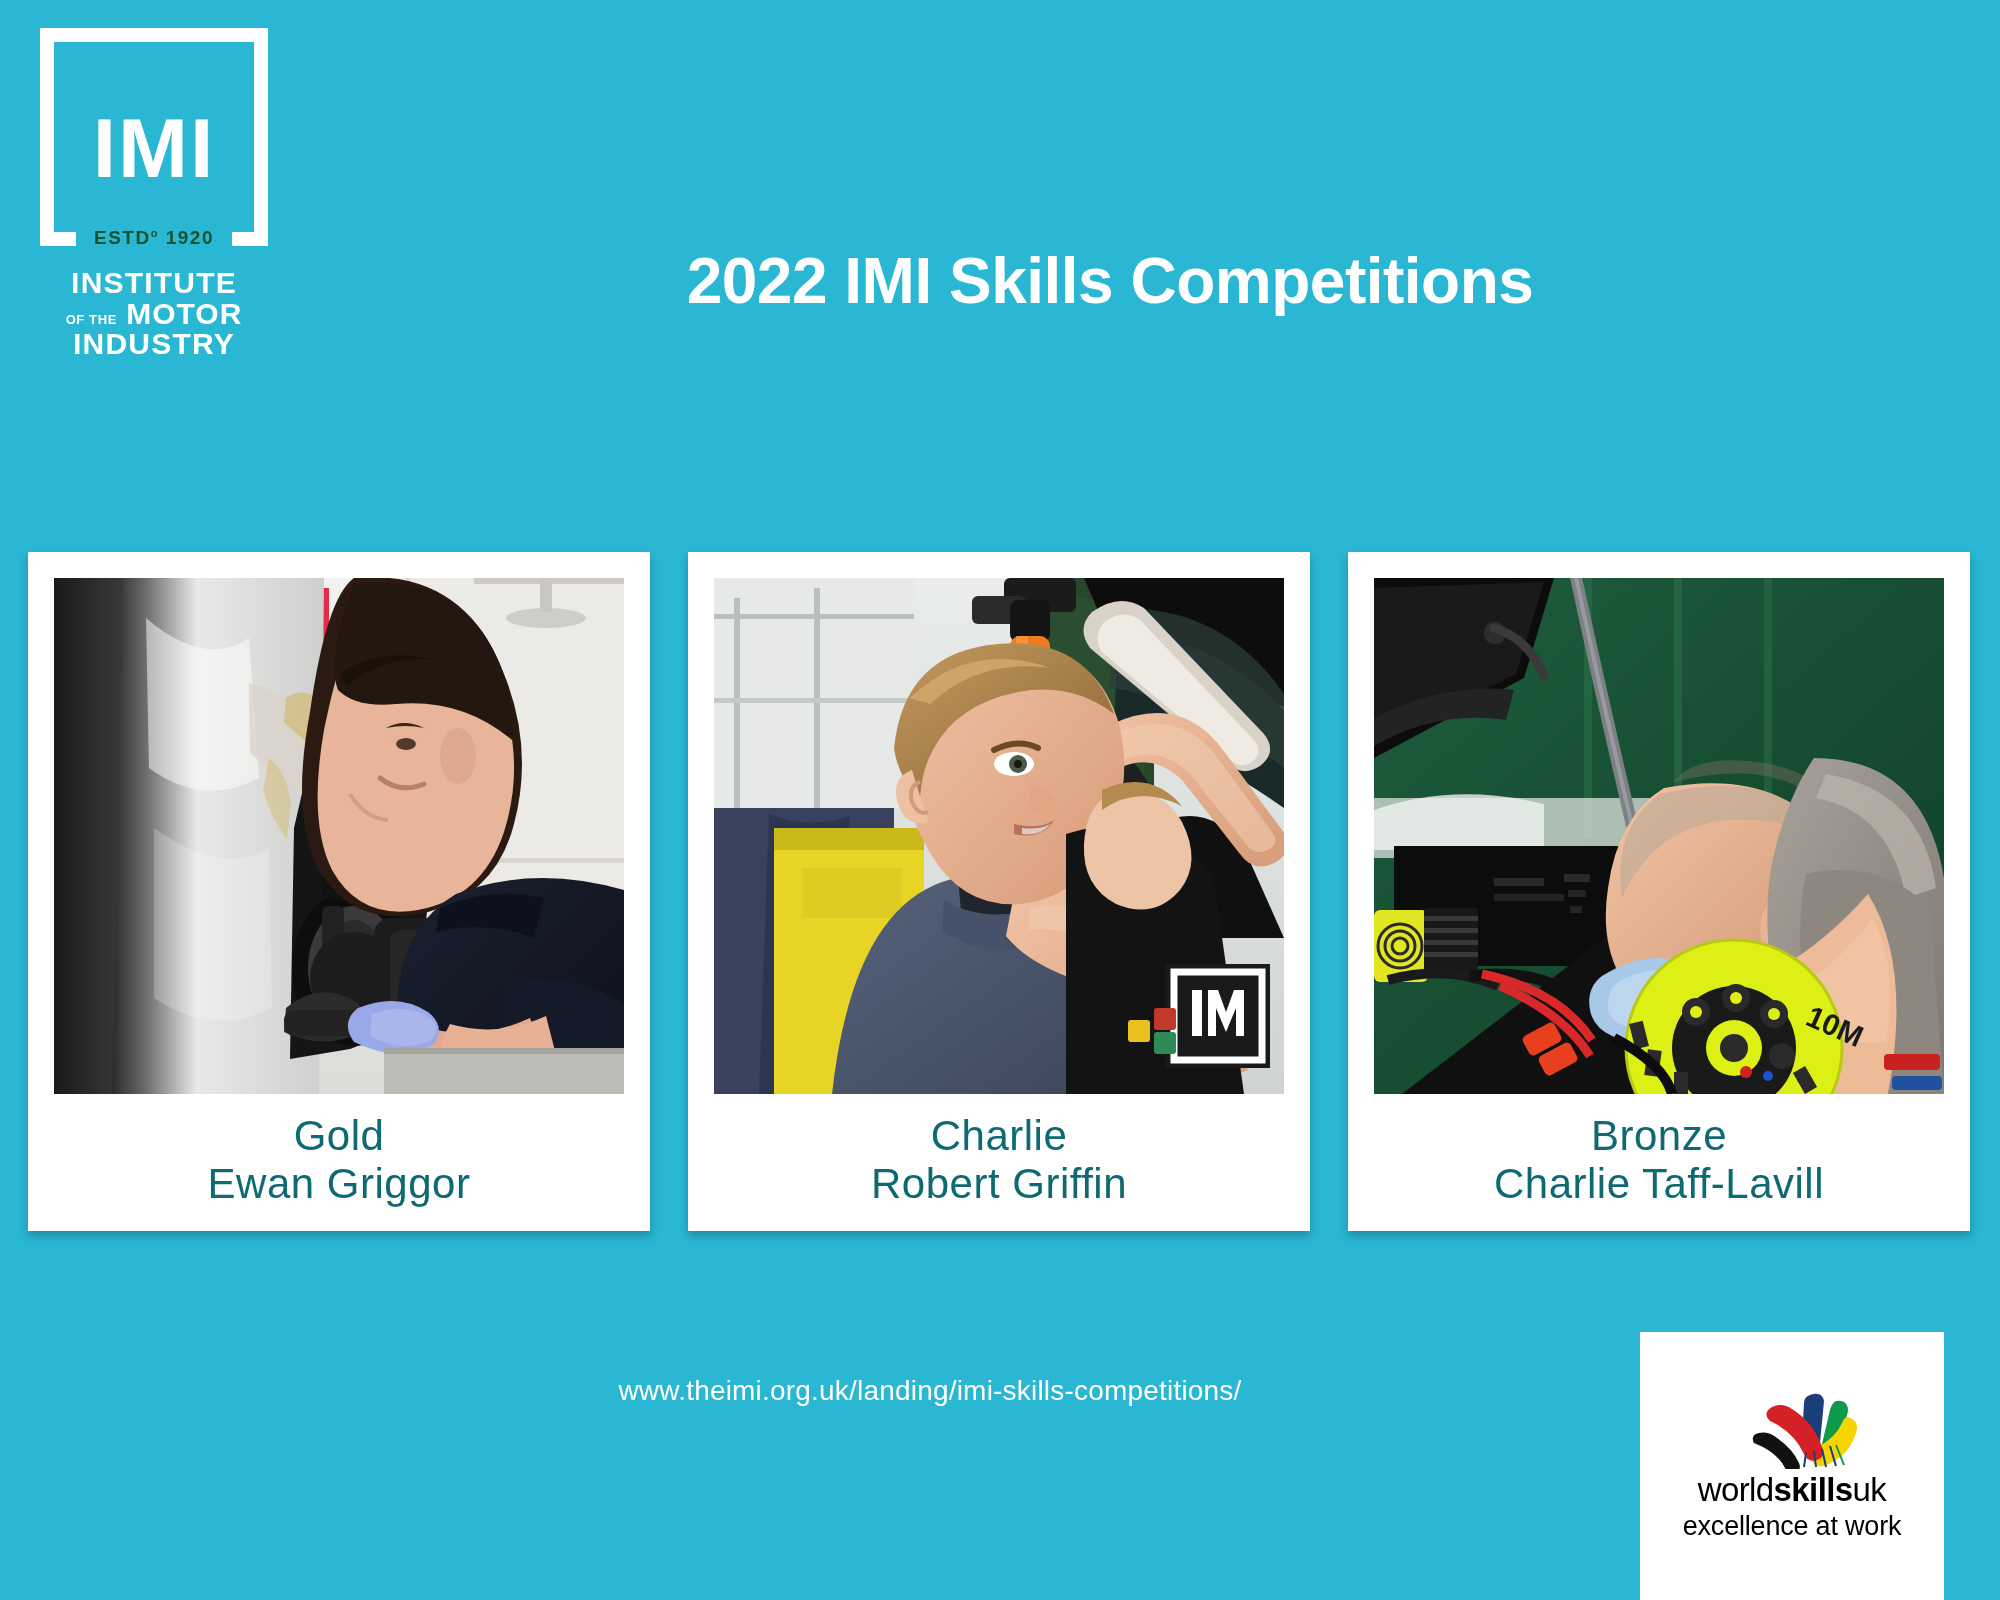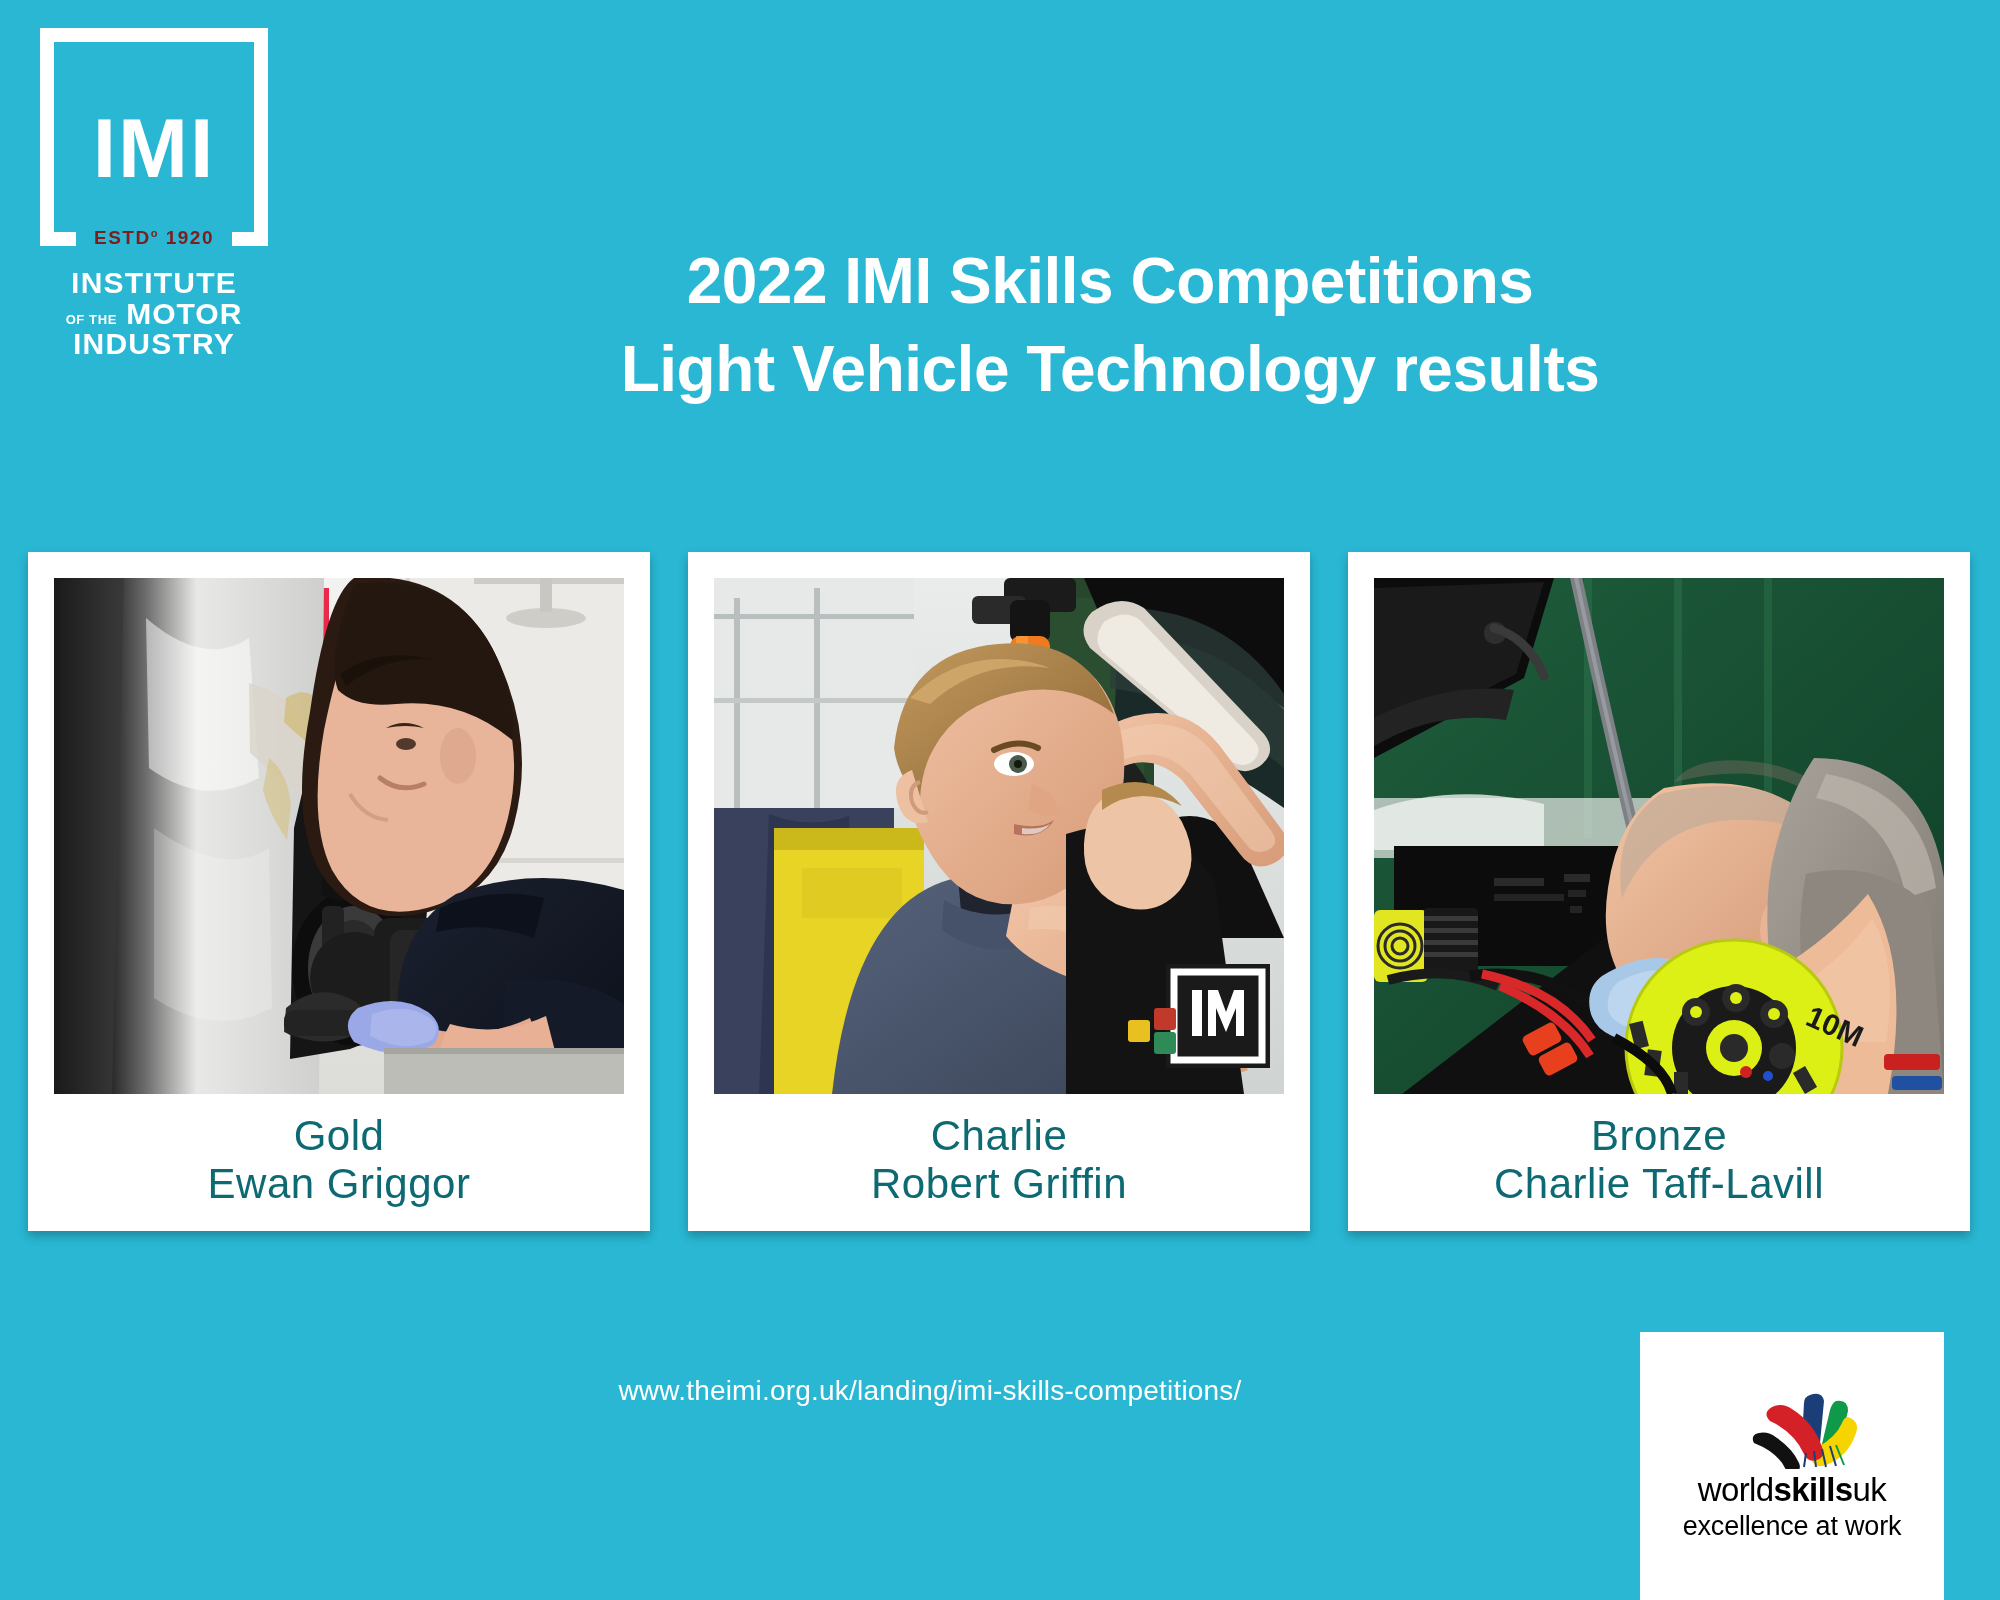--- a/index.html
+++ b/index.html
@@ -54,21 +54,21 @@
     left: -14px;
     right: -14px;
     bottom: -14px;
     height: 14px;
     display: flex;
     align-items: center;
     justify-content: center;
   }
   .imi-estd {
     background: #29b7d3;
-    color: #7f1d1d;
+    color: #14532d;
     font-size: 19px;
     font-weight: bold;
     letter-spacing: 1.5px;
     padding: 0 18px;
     transform: translateY(-1px);
     white-space: nowrap;
     font-family: "Liberation Sans", sans-serif;
   }
   .imi-estd sup { font-size: 11px; vertical-align: super; }
 
@@ -233,21 +233,20 @@
     </div>
     <div class="imi-wordmark">
       <div class="imi-wm-1">INSTITUTE</div>
       <div class="imi-wm-2"><span class="small">OF THE</span> <span>MOTOR</span></div>
       <div class="imi-wm-3">INDUSTRY</div>
     </div>
   </div>
 
   <div class="title-block">
     <div class="title-line-1">2022 IMI Skills Competitions</div>
-    <div class="title-line-2">Light Vehicle Technology results</div>
   </div>
 
   <div class="cards">
 
     <div class="card">
       <div class="card-photo">
         <svg class="photo-svg" viewBox="0 0 570 516" preserveAspectRatio="xMidYMid slice">
           <defs>
             <linearGradient id="g1wall" x1="0" y1="0" x2="0" y2="1">
               <stop offset="0" stop-color="#f2f2f0"></stop>

